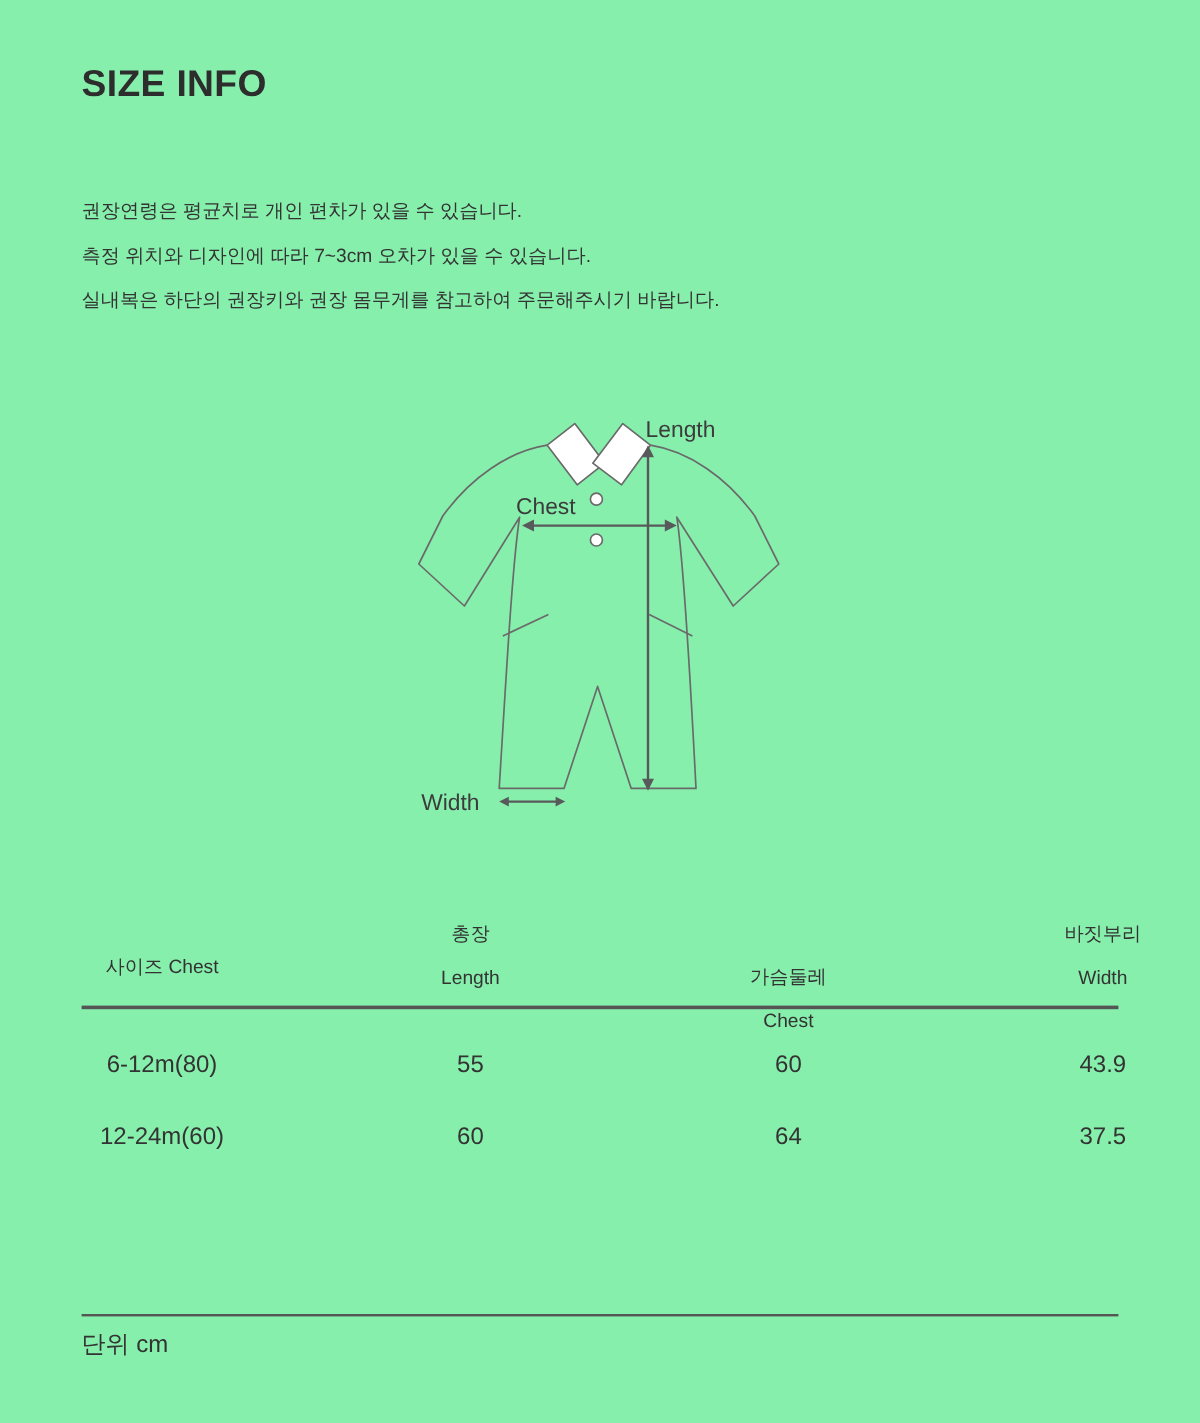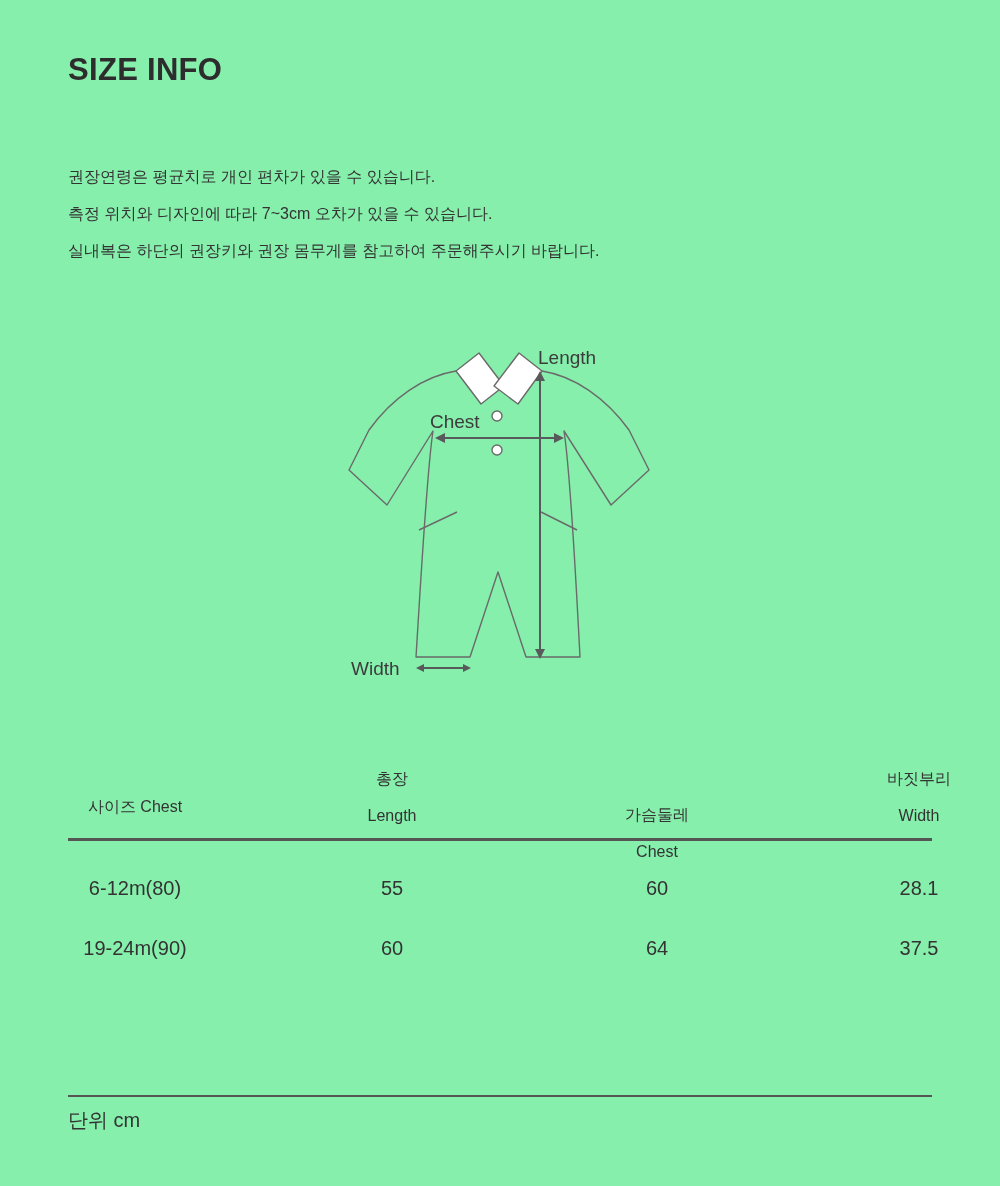--- a/index.html
+++ b/index.html
@@ -97,24 +97,24 @@
     <div>바짓부리</div>
     <div>Width</div>
   </div>
 
   <div class="rule rule-thick"></div>
 
   <div class="trow row0">
     <span class="tcell c1">6-12m(80)</span>
     <span class="tcell c2">55</span>
     <span class="tcell c3">60</span>
-    <span class="tcell c4">28.1</span>
+    <span class="tcell c4">43.9</span>
   </div>
   <div class="trow row1">
-    <span class="tcell c1">19-24m(90)</span>
+    <span class="tcell c1">12-24m(60)</span>
     <span class="tcell c2">60</span>
     <span class="tcell c3">64</span>
     <span class="tcell c4">37.5</span>
   </div>
 
   <div class="rule rule-thin"></div>
 
   <div class="abs unit">단위 cm</div>
 
 </div>

